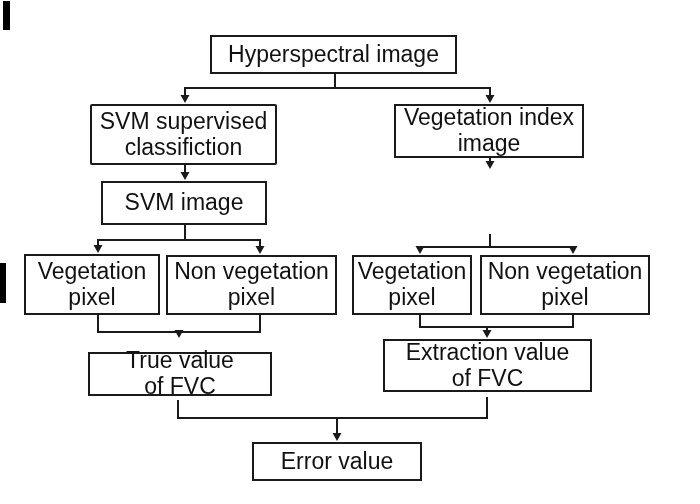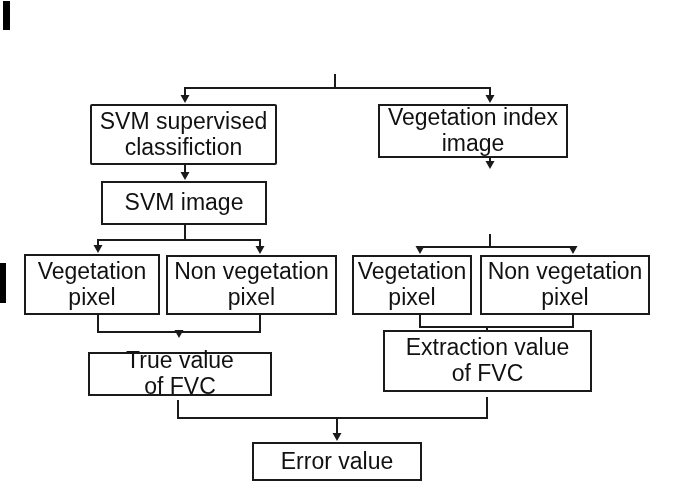--- a/index.html
+++ b/index.html
@@ -58,46 +58,47 @@
       <polygon points="93.5,245 102.5,245 98,253"></polygon>
       <polygon points="255.5,246 264.5,246 260,254"></polygon>
       <polygon points="415.5,246 424.5,246 420,254"></polygon>
       <polygon points="568.5,246 577.5,246 573,254"></polygon>
       <polygon points="174.5,330 183.5,330 179,338"></polygon>
       <polygon points="482.5,330 491.5,330 487,338"></polygon>
       <polygon points="332.5,433 341.5,433 337,441"></polygon>
     </g>
   </svg>
 
+  <div class="node" style="left:210px; top:35px;  width:247px; height:39px;">Hyperspectral image</div>
 
   <div class="node rounded" style="left:90px; top:104px; width:187px; height:61px;">SVM supervised
 classifiction</div>
 
-  <div class="node" style="left:378px; top:104px; width:190px; height:54px;">Vegetation index
+  <div class="node" style="left:394px; top:104px; width:190px; height:54px;">Vegetation index
 image</div>
 
   <div class="node" style="left:101px; top:181px; width:166px; height:44px;">SVM image</div>
 
 
   <div class="node" style="left:24px; top:254px; width:136px; height:61px;">Vegetation
 pixel</div>
 
   <div class="node" style="left:166px; top:255px; width:171px; height:60px;">Non vegetation
 pixel</div>
 
   <div class="node" style="left:352px; top:255px; width:120px; height:60px;">Vegetation
 pixel</div>
 
   <div class="node" style="left:480px; top:255px; width:170px; height:60px;">Non vegetation
 pixel</div>
 
   <div class="node" style="left:88px; top:352px; width:184px; height:44px;">True value
 of FVC</div>
 
-  <div class="node" style="left:383px; top:330px; width:209px; height:62px;">Extraction value
+  <div class="node" style="left:383px; top:339px; width:209px; height:53px;">Extraction value
 of FVC</div>
 
   <div class="node" style="left:252px; top:442px; width:170px; height:39px;">Error value</div>
 
   <div class="artifact" style="left:3px; top:1px; width:7px; height:29px;"></div>
   <div class="artifact" style="left:0px; top:263px; width:6px; height:40px;"></div>
 
 </div>
 
 </body></html>

